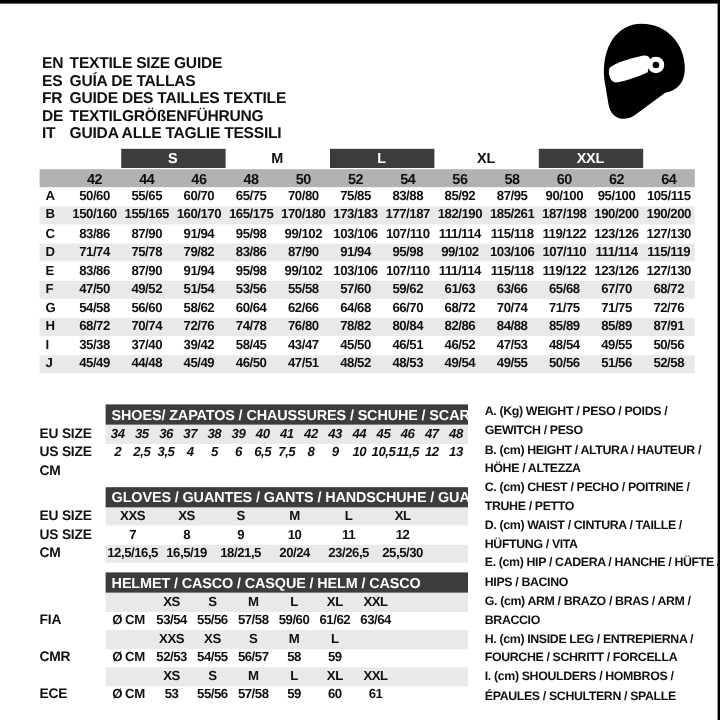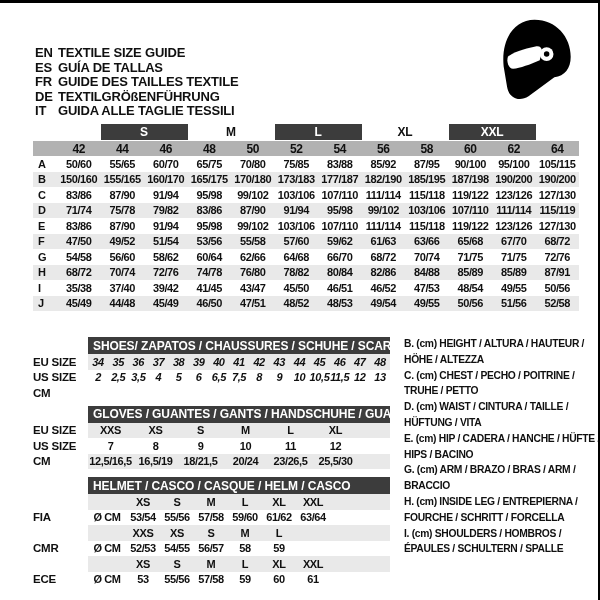--- a/index.html
+++ b/index.html
@@ -127,21 +127,21 @@
       <div class="grid13 t-row alt">
         <div class="cell lbl">B</div>
         <div class="cell">150/160</div>
         <div class="cell">155/165</div>
         <div class="cell">160/170</div>
         <div class="cell">165/175</div>
         <div class="cell">170/180</div>
         <div class="cell">173/183</div>
         <div class="cell">177/187</div>
         <div class="cell">182/190</div>
-        <div class="cell">185/195</div>
+        <div class="cell">185/261</div>
         <div class="cell">187/198</div>
         <div class="cell">190/200</div>
         <div class="cell">190/200</div>
       </div>
       <div class="grid13 t-row">
         <div class="cell lbl">C</div>
         <div class="cell">83/86</div>
         <div class="cell">87/90</div>
         <div class="cell">91/94</div>
         <div class="cell">95/98</div>
@@ -227,21 +227,21 @@
         <div class="cell">84/88</div>
         <div class="cell">85/89</div>
         <div class="cell">85/89</div>
         <div class="cell">87/91</div>
       </div>
       <div class="grid13 t-row">
         <div class="cell lbl">I</div>
         <div class="cell">35/38</div>
         <div class="cell">37/40</div>
         <div class="cell">39/42</div>
-        <div class="cell">41/45</div>
+        <div class="cell">58/45</div>
         <div class="cell">43/47</div>
         <div class="cell">45/50</div>
         <div class="cell">46/51</div>
         <div class="cell">46/52</div>
         <div class="cell">47/53</div>
         <div class="cell">48/54</div>
         <div class="cell">49/55</div>
         <div class="cell">50/56</div>
       </div>
       <div class="grid13 t-row alt">
@@ -416,20 +416,21 @@
           <div class="cell">57/58</div>
           <div class="cell">59</div>
           <div class="cell">60</div>
           <div class="cell">61</div>
         </div>
       </div>
     </div>
 </div>
 
 <div class="legend">
+    <div class="legend-item">A. (Kg) WEIGHT / PESO / POIDS / GEWITCH / PESO</div>
     <div class="legend-item">B. (cm) HEIGHT / ALTURA / HAUTEUR / HÖHE / ALTEZZA</div>
     <div class="legend-item">C. (cm) CHEST / PECHO / POITRINE / TRUHE / PETTO</div>
     <div class="legend-item">D. (cm) WAIST / CINTURA / TAILLE / HÜFTUNG / VITA</div>
     <div class="legend-item">E. (cm) HIP / CADERA / HANCHE / HÜFTE / HIPS / BACINO</div>
     <div class="legend-item">G. (cm) ARM / BRAZO / BRAS / ARM / BRACCIO</div>
     <div class="legend-item">H. (cm) INSIDE LEG / ENTREPIERNA / FOURCHE / SCHRITT / FORCELLA</div>
     <div class="legend-item">I. (cm) SHOULDERS / HOMBROS / ÉPAULES / SCHULTERN / SPALLE</div>
   </div>
 
 </body></html>

